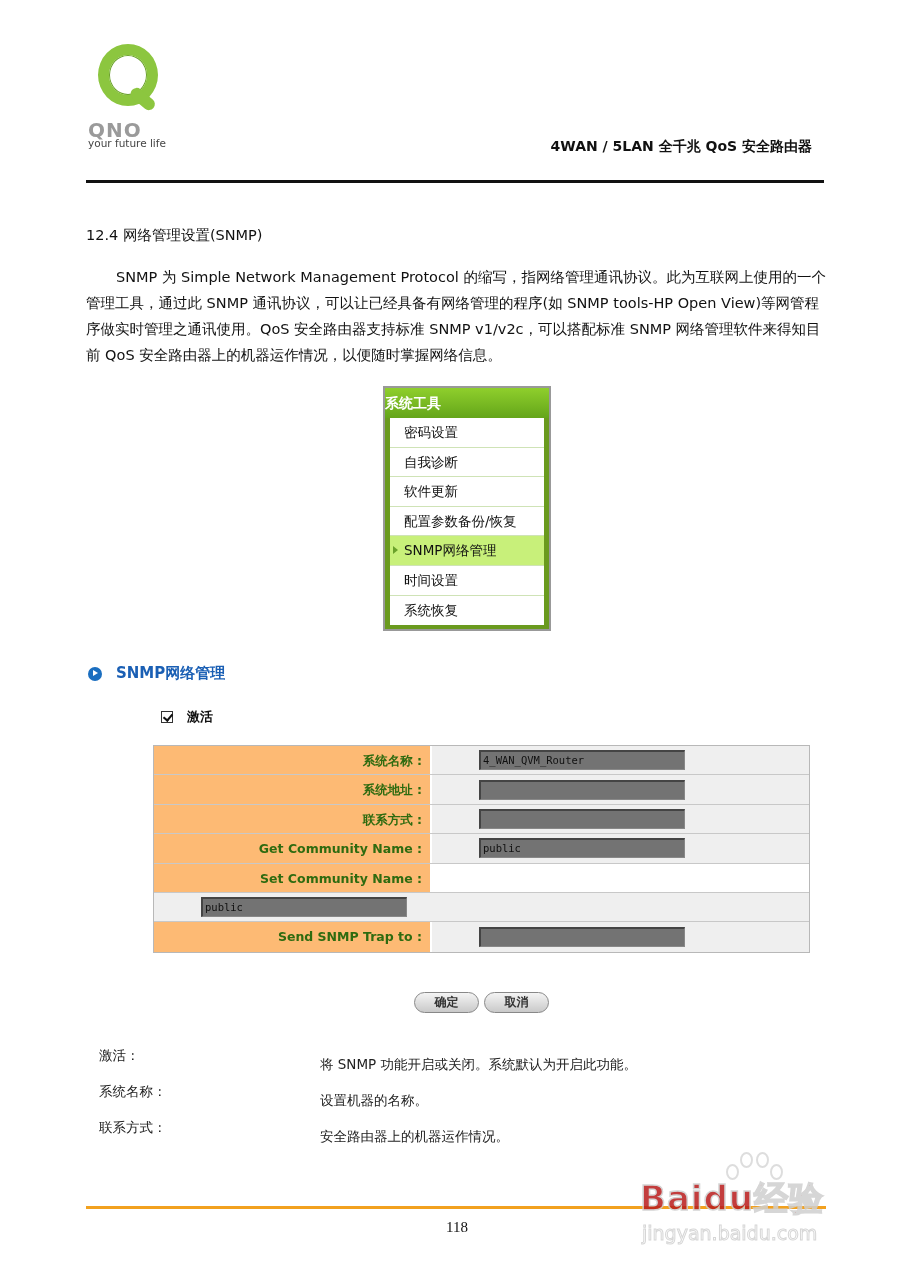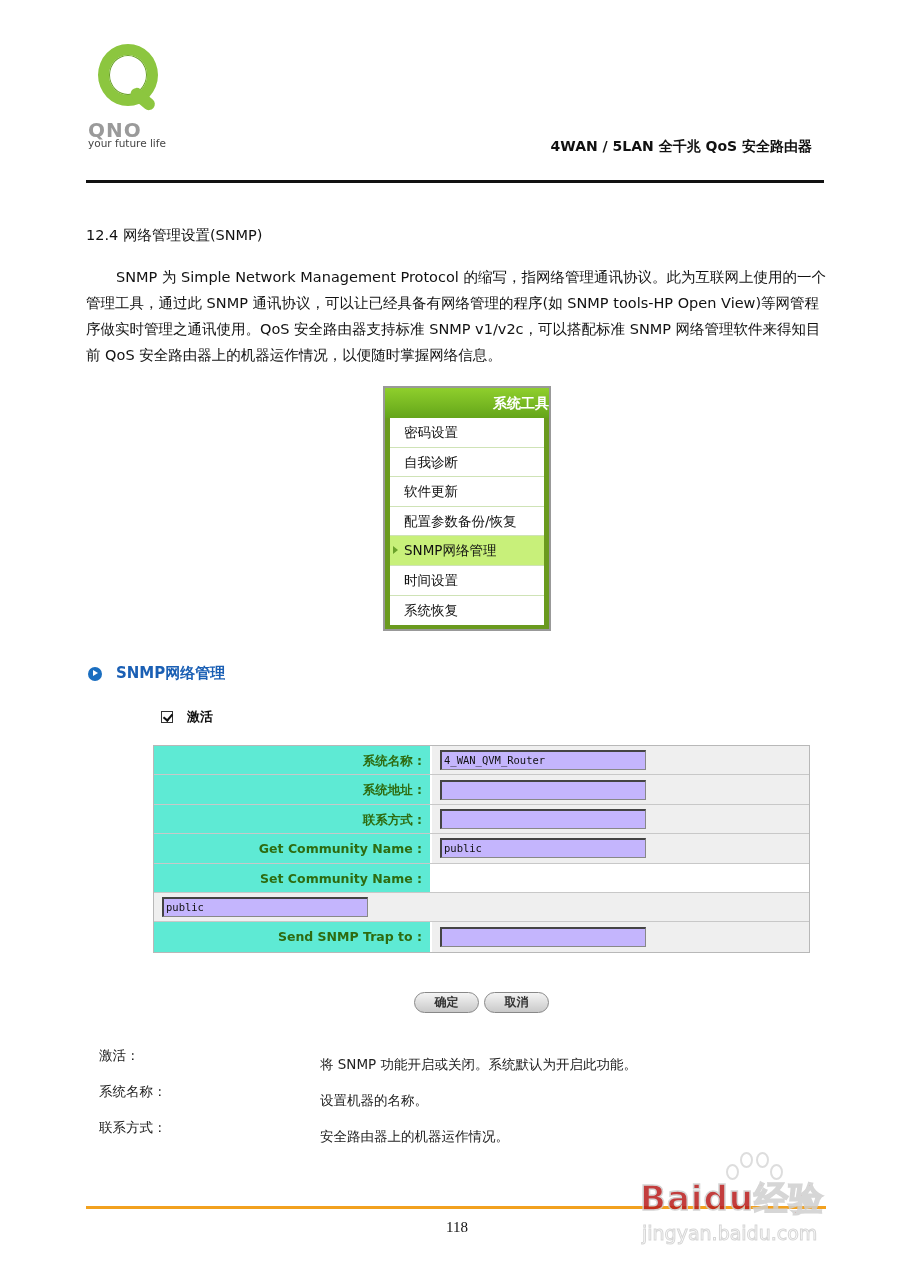--- a/index.html
+++ b/index.html
@@ -18,21 +18,21 @@
   .header-title { position: absolute; right: 92px; top: 138px; font-size: 14px; font-weight: bold; white-space: nowrap; color: #111; }
   .header-rule { position: absolute; left: 86px; top: 180px; width: 738px; height: 3px; background: #111; }
 
   
   .section-heading { position: absolute; left: 86px; top: 226px; font-size: 14.5px; color: #111; }
   .intro { position: absolute; left: 86px; top: 264px; width: 740px; font-size: 14.5px; line-height: 26px; color: #111; text-indent: 30px; }
 
   
   .menu { position: absolute; left: 383px; top: 386px; width: 168px; height: 245px; background: #6a9a1e;
           border: 2px solid #999; padding: 0 5px 5px 5px; }
-  .menu-title { height: 30px; line-height: 30px; text-align: right; color: #ffffff; font-weight: bold; font-size: 14px;
+  .menu-title { height: 30px; line-height: 30px; text-align: left; color: #ffffff; font-weight: bold; font-size: 14px;
                 background: linear-gradient(#8fcf2c, #64a51a); margin: 0 -5px; }
   .menu-list { background: #ffffff; }
   .menu-item { height: 29.6px; line-height: 29px; padding-left: 14px; font-size: 13.5px; color: #111;
                border-bottom: 1px solid #cfe3b6; position: relative; white-space: nowrap; }
   .menu-item.active { background: #c8f07a; }
   .menu-item .arrow { position: absolute; left: 3px; top: 10px; width: 0; height: 0;
                       border-left: 5px solid #6aa12b; border-top: 4px solid transparent; border-bottom: 4px solid transparent; }
 
   
   .panel-heading { position: absolute; left: 88px; top: 664px; display: flex; align-items: center; }
@@ -44,26 +44,26 @@
   .enable-row { position: absolute; left: 161px; top: 708px; display: flex; align-items: center; }
   .checkbox { width: 12px; height: 12px; border: 1px solid #333; background: #fff; position: relative; margin-right: 14px; }
   .checkbox::after { content: ""; position: absolute; left: 3px; top: 0px; width: 4px; height: 7px;
                      border-right: 2px solid #111; border-bottom: 2px solid #111; transform: rotate(40deg); }
   .enable-label { font-size: 13px; font-weight: bold; color: #111; }
 
   
   .form { position: absolute; left: 153px; top: 745px; width: 657px; border: 1px solid #b8b8b8; }
   .form-row { display: flex; height: 29.4px; border-bottom: 1px solid #c8c8c8; }
   .form-row:last-child { border-bottom: none; }
-  .form-label { width: 278px; background: #5eead4; border-right: 2px solid #ffffff; text-align: right;
+  .form-label { width: 278px; background: #fdba74; border-right: 2px solid #ffffff; text-align: right;
                 padding-right: 8px; line-height: 29px; font-size: 12.5px; font-weight: bold; color: #2e6b10; white-space: nowrap; }
   .form-value { flex: 1; background: #efefef; padding-left: 8px; display: flex; align-items: center; }
   .form-input { width: 206px; height: 20px; border: 1px solid #888; border-top: 2px solid #444; border-left: 2px solid #444;
-                background: #c4b5fd; font-family: "DejaVu Sans Mono", monospace; font-size: 10.5px; padding-left: 2px;
-                line-height: 17px; color: #111; }
+                background: #737373; font-family: "DejaVu Sans Mono", monospace; font-size: 10.5px; padding-left: 2px;
+                line-height: 17px; color: #111; margin-left: 39px; }
 
   
   .buttons { position: absolute; left: 414px; top: 992px; display: flex; gap: 5px; }
   .btn { width: 65px; height: 21px; border-radius: 11px; border: 1px solid #888;
          background: linear-gradient(#f4f4f4, #c9c9c9); text-align: center; line-height: 19px;
          font-size: 12px; font-weight: bold; color: #333; }
 
   
   .desc-term { position: absolute; left: 99px; font-size: 13.5px; color: #222; }
   .desc-def { position: absolute; left: 320px; font-size: 13.5px; color: #222; }

